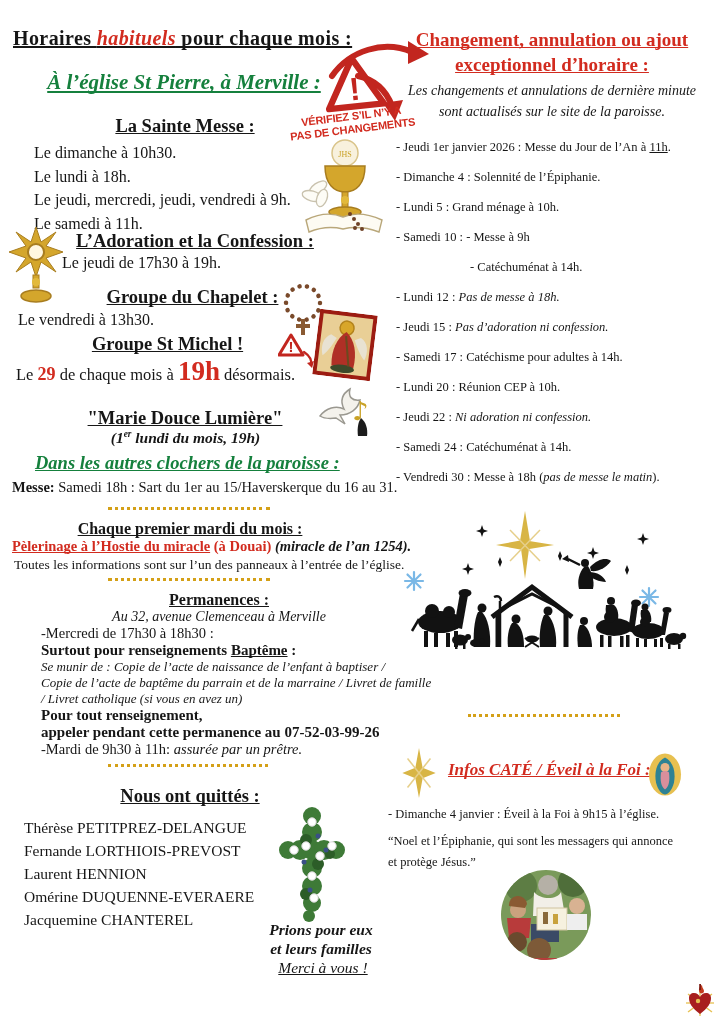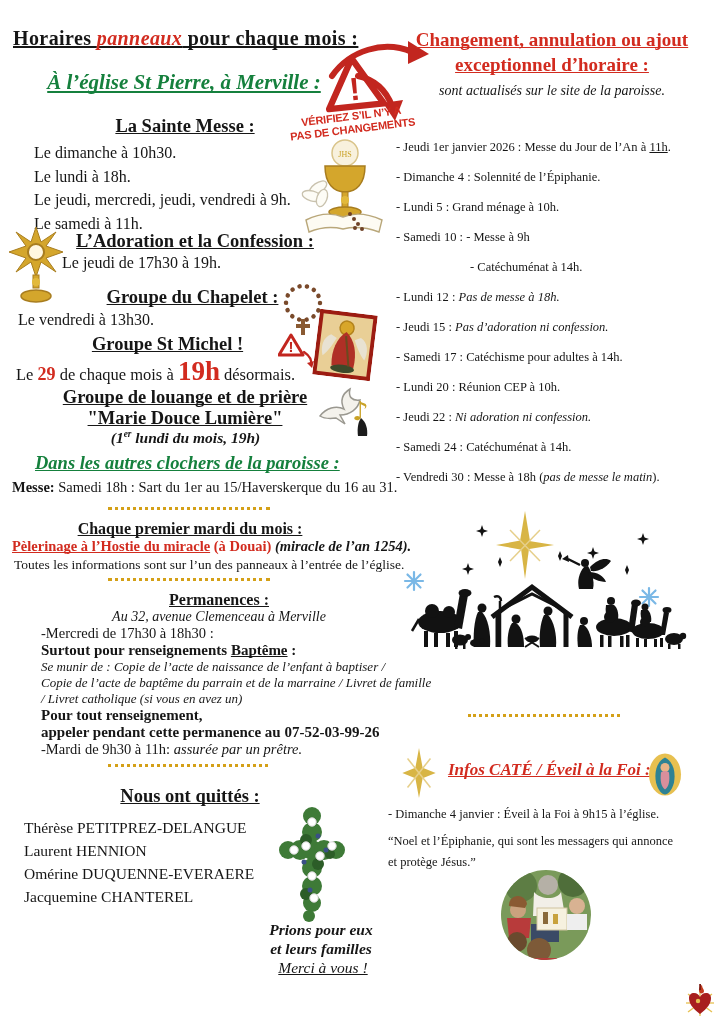--- a/index.html
+++ b/index.html
@@ -19,21 +19,21 @@
   .warnfont{font-family:"Liberation Sans", sans-serif;font-weight:bold;color:#d22b1f;
             font-size:11px;line-height:13px;letter-spacing:-0.2px;}
   sup{font-size:0.6em;}
 </style>
 </head>
 <body>
 
 <div class="page">
 
   <div class="abs b u nw" style="left:13px;top:27px;font-size:20px;letter-spacing:0.4px;">
-    <span>Horaires </span><span class="red i">panneaux</span><span> pour chaque mois :</span>
+    <span>Horaires </span><span class="red i">habituels</span><span> pour chaque mois :</span>
   </div>
 
   <div class="abs b i u gold ctr nw" style="left:28px;top:70px;width:312px;font-size:21px;">À l’église St Pierre, à Merville :</div>
 
   <svg class="abs" style="left:328px;top:24px;" width="112" height="100" viewBox="0 0 112 100">
     <g stroke="#c2261f" stroke-width="6" fill="none" stroke-linecap="round">
       <path d="M4,52 C22,26 56,16 84,28"></path>
       <path d="M30,52 C48,56 58,66 64,82"></path>
     </g>
     <polygon points="80,17 101,30 80,40" fill="#c2261f"></polygon>
@@ -113,21 +113,20 @@
   <svg class="abs" style="left:316px;top:312px;transform:rotate(7deg);" width="58" height="66" viewBox="0 0 58 66">
     <rect x="2" y="2" width="54" height="62" fill="#e9cf96" stroke="#9c1c12" stroke-width="4"></rect>
     <path d="M14,24 C6,28 5,38 8,46 C14,40 18,31 20,27 Z" fill="#e8e2d2"></path>
     <path d="M44,24 C52,28 53,38 50,46 C44,40 40,31 38,27 Z" fill="#e8e2d2"></path>
     <circle cx="29" cy="16" r="7" fill="#d8a62a" stroke="#b3831c" stroke-width="1.5"></circle>
     <path d="M29,20 C20,27 16,40 18,55 L40,55 C42,40 38,27 29,20 Z" fill="#b03026"></path>
     <ellipse cx="29" cy="57" rx="12" ry="4" fill="#3c4a2a"></ellipse>
     <line x1="29" y1="24" x2="35" y2="54" stroke="#6b4a1f" stroke-width="2"></line>
   </svg>
 
-  <div class="abs b u ctr nw" style="left:40px;top:387px;width:290px;font-size:18.5px;">Groupe de louange et de prière</div>
   <div class="abs b u ctr nw" style="left:75px;top:408px;width:220px;font-size:18.5px;">"Marie Douce Lumière"</div>
   <div class="abs b i ctr nw" style="left:88px;top:429px;width:195px;font-size:15.5px;">
     <span>(1</span><sup>er</sup><span> lundi du mois, 19h)</span>
   </div>
 
   <svg class="abs" style="left:316px;top:384px;" width="58" height="54" viewBox="0 0 58 54">
     <path d="M4,32 C10,24 20,21 28,25 C24,17 26,10 34,5 C32,13 36,17 44,16 C42,25 34,31 24,31 L29,40 L20,34 C12,35 7,34 4,32 Z" fill="#f4f2ec" stroke="#9a9890" stroke-width="1.5"></path>
     <text x="36" y="36" font-size="26" fill="#c9a227" font-family="DejaVu Sans, sans-serif">♪</text>
     <path d="M45,34 C50,38 52,45 51,52 L42,52 C41,45 42,38 45,34 Z" fill="#1c1c1c"></path>
   </svg>
@@ -162,20 +161,21 @@
     <div class="nw" style="font-size:14.5px;line-height:17px;">
       <span>-Mardi de 9h30 à 11h: </span><span class="i">assurée par un prêtre.</span>
     </div>
   </div>
 
   <div class="abs dots" style="left:108px;top:764px;width:160px;"></div>
 
   <div class="abs b u ctr nw" style="left:95px;top:786px;width:190px;font-size:18.5px;">Nous ont quittés :</div>
   <div class="abs" style="left:24px;top:816px;font-size:15.5px;line-height:23px;">
     <div class="nw">Thérèse PETITPREZ-DELANGUE</div>
+    <div class="nw">Fernande LORTHIOIS-PREVOST</div>
     <div class="nw">Laurent HENNION</div>
     <div class="nw">Omérine DUQUENNE-EVERAERE</div>
     <div class="nw">Jacquemine CHANTEREL</div>
   </div>
 
   <svg class="abs" style="left:276px;top:806px;" width="72" height="116" viewBox="0 0 72 116">
     <g fill="#3e7a37">
       <circle cx="36" cy="10" r="9"></circle>
         <circle cx="36" cy="26" r="10"></circle>
         <circle cx="36" cy="44" r="10"></circle>
@@ -215,20 +215,21 @@
     <div>Prions pour eux</div>
     <div>et leurs familles</div>
   </div>
   <div class="abs i u ctr nw" style="left:268px;top:959px;width:110px;font-size:15.5px;">Merci à vous !</div>
 
   <div class="abs b u red ctr" style="left:384px;top:27px;width:336px;font-size:19px;line-height:25px;">
     <div class="nw">Changement, annulation ou ajout</div>
     <div class="nw">exceptionnel d’horaire :</div>
   </div>
   <div class="abs i ctr" style="left:384px;top:80px;width:336px;font-size:14px;line-height:21px;">
+    <div class="nw">Les changements et annulations de dernière minute</div>
     <div class="nw">sont actualisés sur le site de la paroisse.</div>
   </div>
 
   <div class="abs" style="left:385px;top:139px;width:339px;">
     <div class="sched-item"><span>- Jeudi 1er janvier 2026 : Messe du Jour de l’An à </span><span class="i"></span><span class="u">11h</span><span>.</span></div>
     <div class="sched-item"><span>- Dimanche 4 : Solennité de l’Épiphanie.</span></div>
     <div class="sched-item"><span>- Lundi 5 : Grand ménage à 10h.</span></div>
     <div class="sched-item"><span>- Samedi 10 : - Messe à 9h</span></div>
     <div class="sched-item sched-indent"><span>- Catéchuménat à 14h.</span></div>
     <div class="sched-item"><span>- Lundi 12 : </span><span class="i">Pas de messe à 18h.</span></div>

